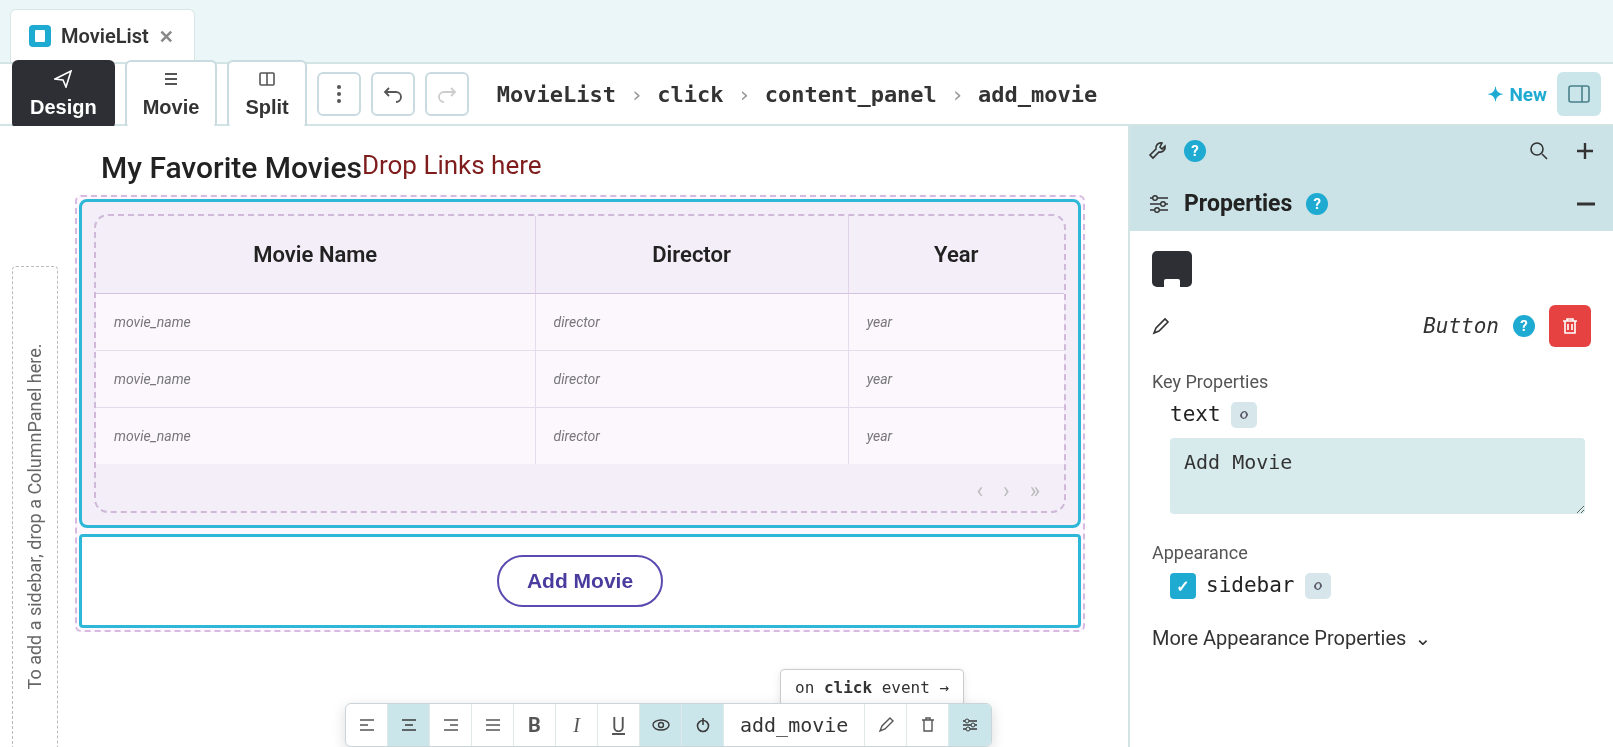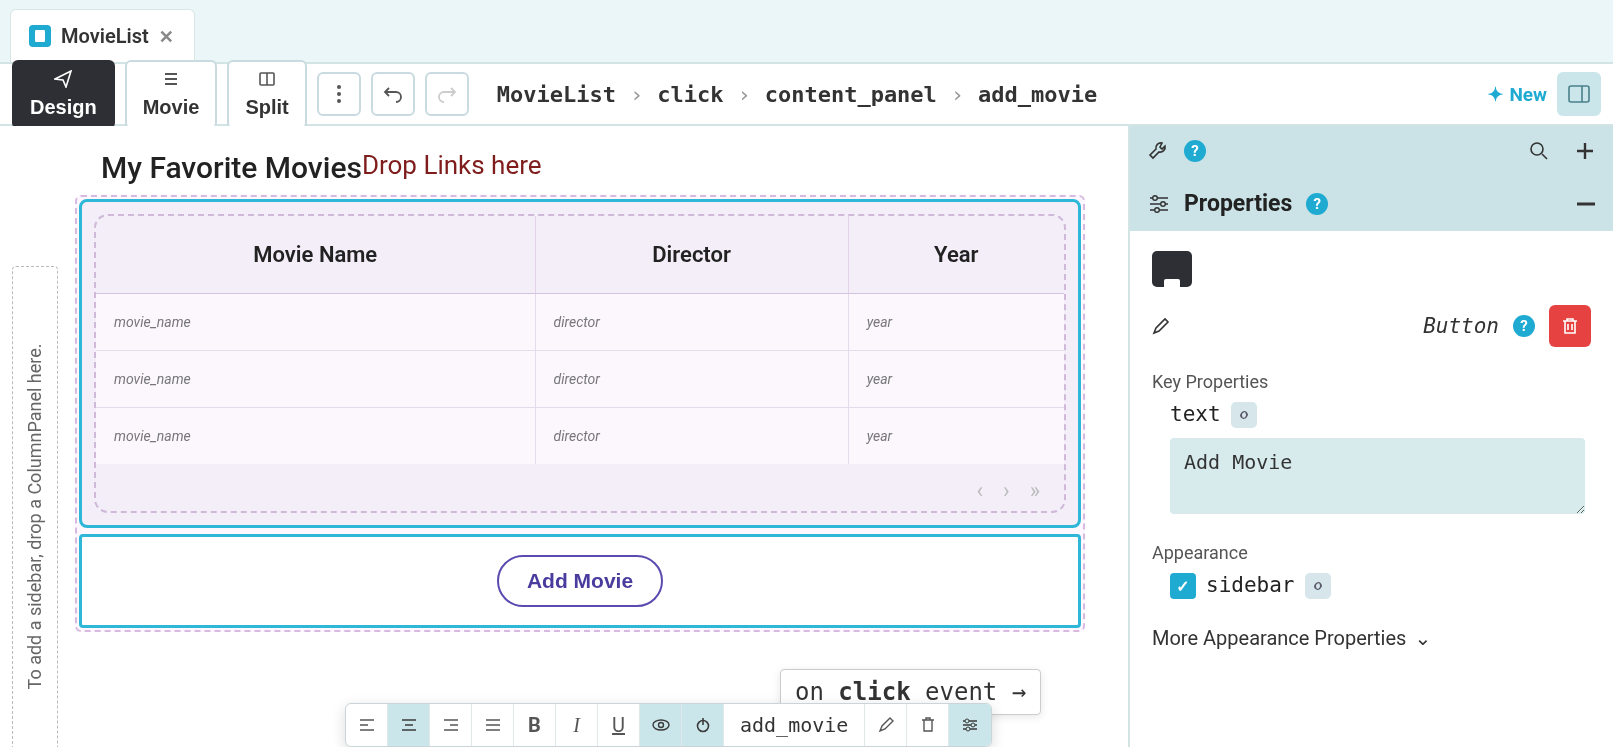--- a/index.html
+++ b/index.html
@@ -45,21 +45,21 @@
   .grid td { padding:20px 18px; font-size:14px; font-style:italic; color:#777; border-top:1px solid #e6dbeb; border-right:1px solid #e6dbeb; background:#fbf7fd; }
   .grid td:last-child { border-right:none; }
   .pager { display:flex; justify-content:flex-end; gap:20px; padding:14px 24px 8px; color:#bbb; font-size:22px; }
 
   
   .float-tb { position:absolute; left:345px; top:577px; display:flex; background:#fff; border:1px solid #c9d5d9; border-radius:6px; box-shadow:0 4px 14px rgba(0,0,0,0.15); overflow:hidden; }
   .float-tb .cell { width:42px; height:42px; display:flex; align-items:center; justify-content:center; border-right:1px solid #e0e8ea; color:#555; font-size:18px; }
   .float-tb .cell.active { background:#cbe6ea; }
   .float-tb .cell.wide { width:auto; padding:0 16px; font-family: ui-monospace, Menlo, Consolas, monospace; font-size:20px; color:#333; }
   .float-tb .cell:last-child { border-right:none; }
-  .tooltip { position:absolute; left:780px; top:543px; background:#fff; border:1px solid #ccc; border-radius:4px; padding:8px 14px; font-family: ui-monospace, Menlo, Consolas, monospace; font-size:24px; color:#333; box-shadow:0 2px 8px rgba(0,0,0,0.1); }
+  .tooltip { position:absolute; left:780px; top:543px; background:#fff; border:1px solid #ccc; border-radius:4px; padding:8px 14px; font-family: ui-monospace, Menlo, Consolas, monospace; font-size:16px; color:#333; box-shadow:0 2px 8px rgba(0,0,0,0.1); }
   .addmovie-row { border:3px solid #2fb7d8; border-radius:4px; margin-top:6px; padding:18px 0; display:flex; justify-content:center; background:#fff; }
   .addmovie-btn { border:2px solid #5b4bb0; color:#4a3c9e; font-weight:600; font-size:21px; padding:12px 28px; border-radius:999px; background:#fff; }
 
   
   .rpanel { width:485px; border-left:2px solid #d3e4e4; background:#fff; display:flex; flex-direction:column; }
   .rsection-hd { background:#cbe3e6; display:flex; align-items:center; padding:14px 18px; gap:14px; font-size:23px; font-weight:700; color:#222; }
   .rsection-hd.light { background:#cbe3e6; }
   .help { width:22px; height:22px; border-radius:50%; background:#1faad2; color:#fff; font-size:15px; display:flex; align-items:center; justify-content:center; font-weight:700; }
   .rsection-hd .grow { flex:1; }
   .rbody { padding:20px 22px; }

